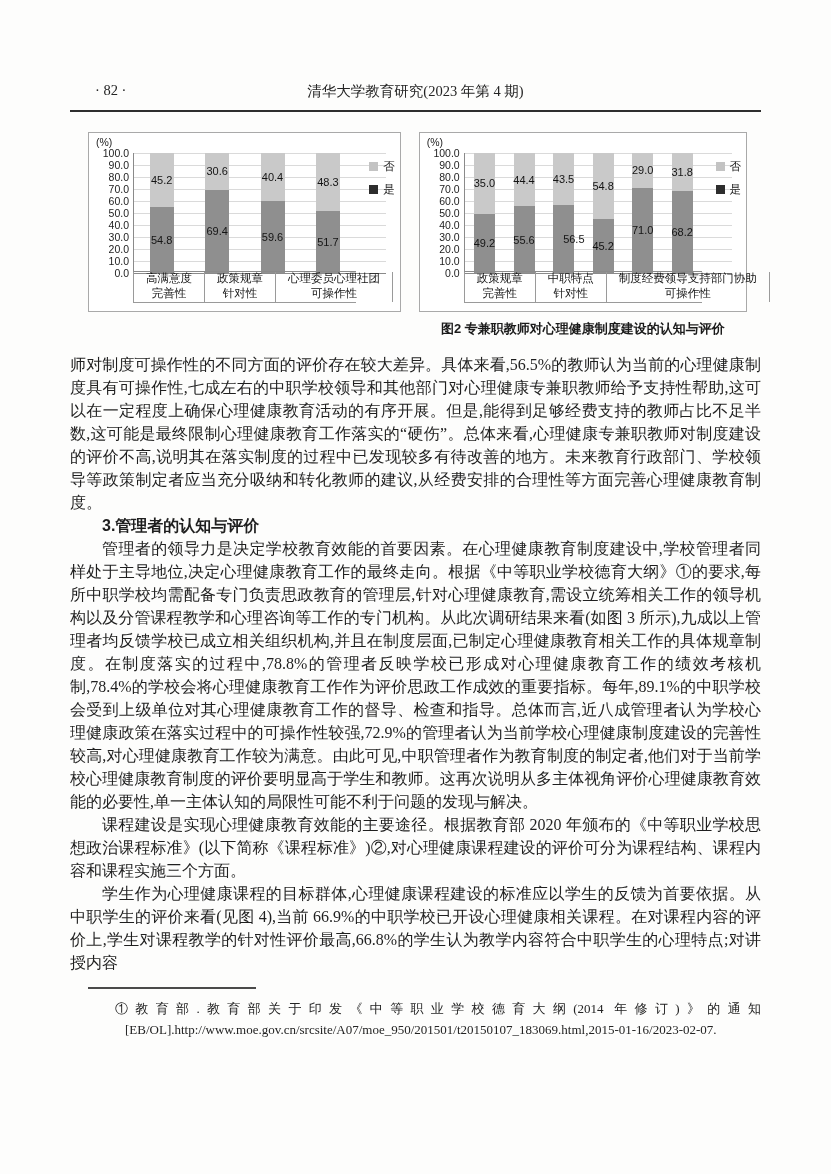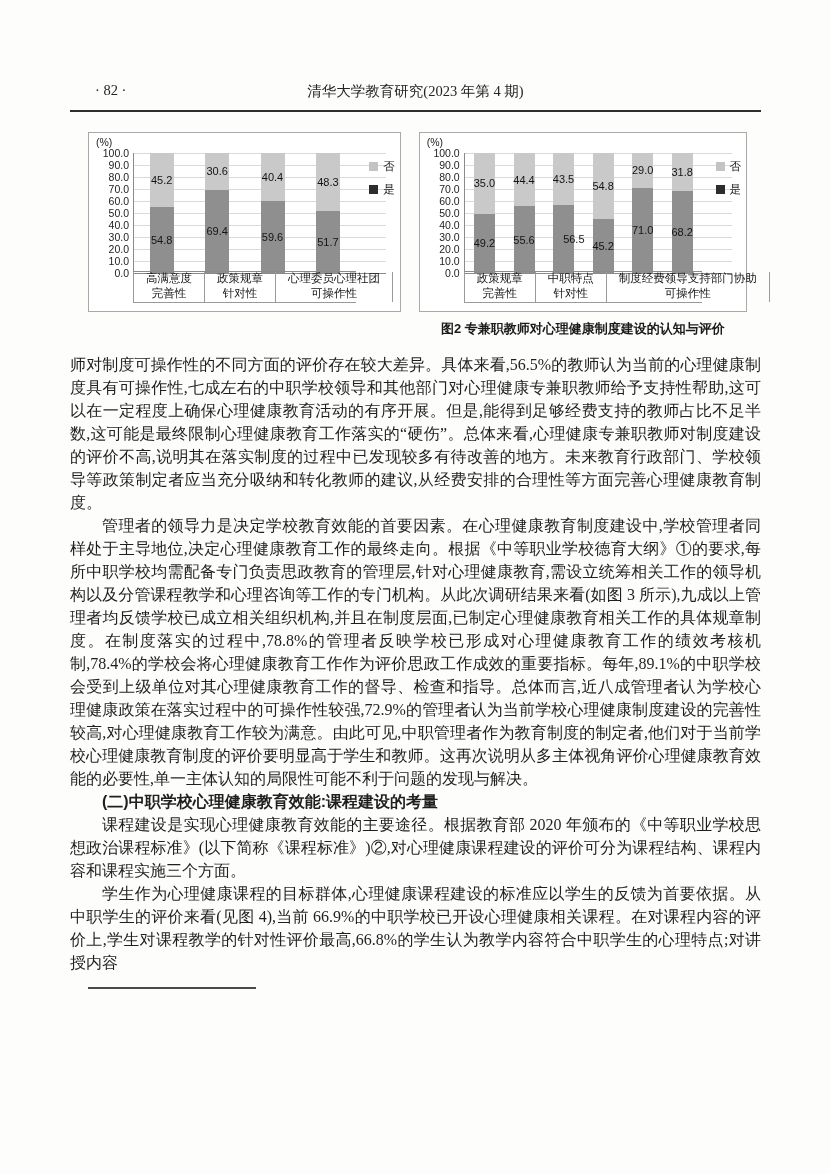--- a/index.html
+++ b/index.html
@@ -263,24 +263,25 @@
               <div class="group-label">可操作性</div>
             </div>
           </div>
         </div>
         <div class="caption">图2 专兼职教师对心理健康制度建设的认知与评价</div>
       </div>
     </div>
 
   <div class="article" id="article">
       <p class="cont">师对制度可操作性的不同方面的评价存在较大差异。具体来看,56.5%的教师认为当前的心理健康制度具有可操作性,七成左右的中职学校领导和其他部门对心理健康专兼职教师给予支持性帮助,这可以在一定程度上确保心理健康教育活动的有序开展。但是,能得到足够经费支持的教师占比不足半数,这可能是最终限制心理健康教育工作落实的“硬伤”。总体来看,心理健康专兼职教师对制度建设的评价不高,说明其在落实制度的过程中已发现较多有待改善的地方。未来教育行政部门、学校领导等政策制定者应当充分吸纳和转化教师的建议,从经费安排的合理性等方面完善心理健康教育制度。</p>
+      <p class="heading">3.管理者的认知与评价</p>
       <p class="body">管理者的领导力是决定学校教育效能的首要因素。在心理健康教育制度建设中,学校管理者同样处于主导地位,决定心理健康教育工作的最终走向。根据《中等职业学校德育大纲》①的要求,每所中职学校均需配备专门负责思政教育的管理层,针对心理健康教育,需设立统筹相关工作的领导机构以及分管课程教学和心理咨询等工作的专门机构。从此次调研结果来看(如图 3 所示),九成以上管理者均反馈学校已成立相关组织机构,并且在制度层面,已制定心理健康教育相关工作的具体规章制度。在制度落实的过程中,78.8%的管理者反映学校已形成对心理健康教育工作的绩效考核机制,78.4%的学校会将心理健康教育工作作为评价思政工作成效的重要指标。每年,89.1%的中职学校会受到上级单位对其心理健康教育工作的督导、检查和指导。总体而言,近八成管理者认为学校心理健康政策在落实过程中的可操作性较强,72.9%的管理者认为当前学校心理健康制度建设的完善性较高,对心理健康教育工作较为满意。由此可见,中职管理者作为教育制度的制定者,他们对于当前学校心理健康教育制度的评价要明显高于学生和教师。这再次说明从多主体视角评价心理健康教育效能的必要性,单一主体认知的局限性可能不利于问题的发现与解决。</p>
-      <p class="heading">(二)中职学校心理健康教育效能:课程建设的考量</p>
       <p class="body">课程建设是实现心理健康教育效能的主要途径。根据教育部 2020 年颁布的《中等职业学校思想政治课程标准》(以下简称《课程标准》)②,对心理健康课程建设的评价可分为课程结构、课程内容和课程实施三个方面。</p>
       <p class="body">学生作为心理健康课程的目标群体,心理健康课程建设的标准应以学生的反馈为首要依据。从中职学生的评价来看(见图 4),当前 66.9%的中职学校已开设心理健康相关课程。在对课程内容的评价上,学生对课程教学的针对性评价最高,66.8%的学生认为教学内容符合中职学生的心理特点;对讲授内容</p>
     </div>
 
   <div class="footnote-rule"></div>
   <div class="footnotes" id="footnotes">
+      <p>①教育部.教育部关于印发《中等职业学校德育大纲(2014 年修订)》的通知[EB/OL].http://www.moe.gov.cn/srcsite/A07/moe_950/201501/t20150107_183069.html,2015-01-16/2023-02-07.</p>
     </div>
 
 
 </div>
 
 </body></html>

